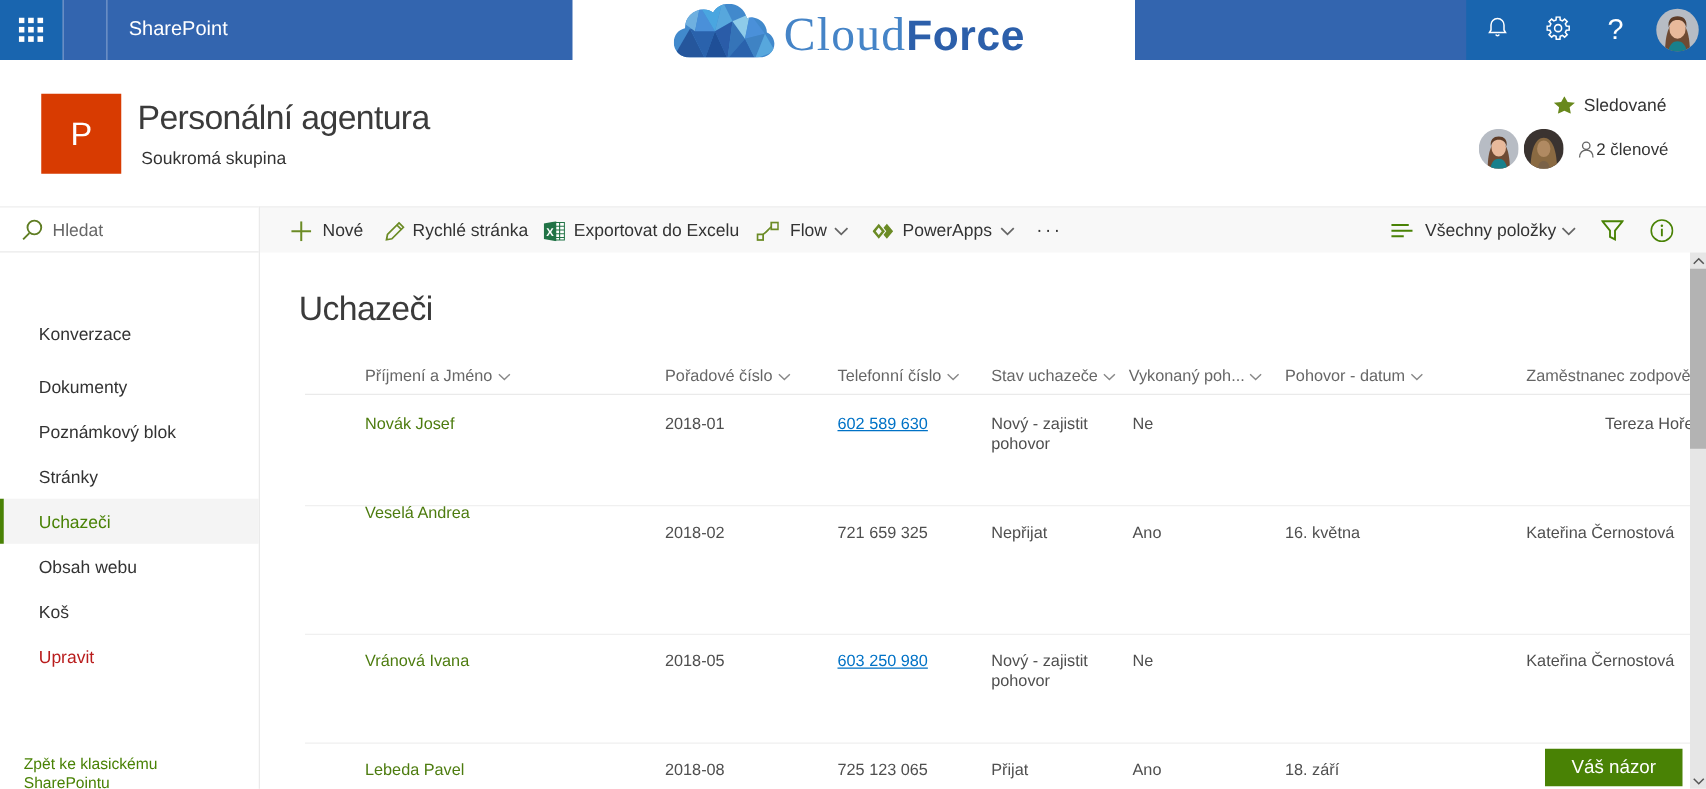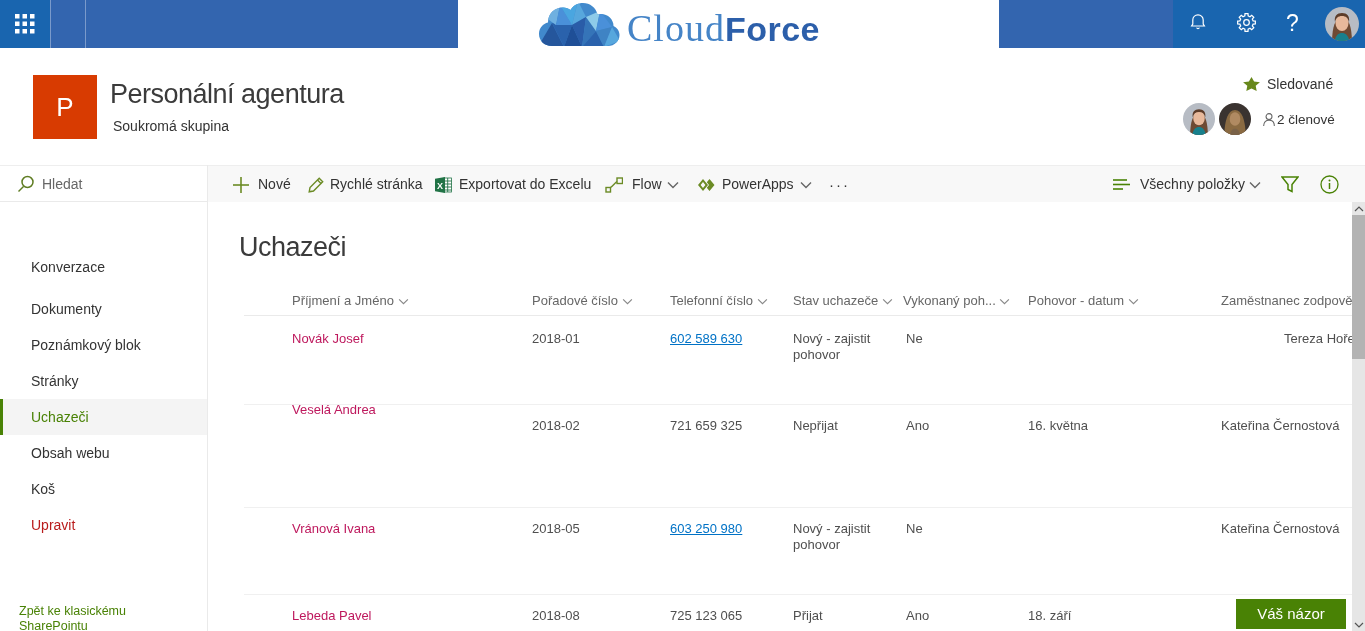--- a/index.html
+++ b/index.html
@@ -3,42 +3,42 @@
 <meta charset="utf-8">
 <style>
 * { margin:0; padding:0; box-sizing:border-box; }
 html,body { width:1365px; height:631px; overflow:hidden; font-family:"Liberation Sans", sans-serif; background:#fff; }
 
 #suitebar { position:absolute; top:0; left:0; width:1365px; height:48px; background:#3365af; }
 #waffle { position:absolute; top:0; left:0; width:50px; height:48px; background:#1965af; }
 #waffle svg { position:absolute; left:15px; top:14px; }
 .suitediv { position:absolute; top:0; width:1px; height:48px; background:rgba(255,255,255,0.35); }
 #sptext { position:absolute; left:103px; top:0; height:48px; line-height:48px; color:#fff; font-size:16px; }
-#logoband { position:absolute; left:458px; top:0; width:541px; height:48px; background:#fff; }
+#logoband { position:absolute; left:458px; top:0; width:450px; height:48px; background:#fff; }
 #rightzone { position:absolute; left:1173px; top:0; width:192px; height:48px; background:#1965af; }
 
 #sitelogo { position:absolute; left:33px; top:75px; width:64px; height:64px; background:#d83b01; color:#fff; font-size:26px; text-align:center; line-height:64px; }
 #sitetitle { position:absolute; left:110px; top:79px; font-size:27px; color:#3b3b3b; letter-spacing:-0.5px; }
 #sitesub { position:absolute; left:113px; top:118px; font-size:14px; color:#333;text-align:right; }
 #followrow { position:absolute; left:1240px; top:74px; }
 #members { position:absolute; left:1183px; top:103px; }
 
 #nav { position:absolute; left:0; top:165px; width:208px; height:466px; background:#fff; border-right:1px solid #eaeaea; }
 #searchrow { position:absolute; left:0; top:0; width:207px; height:37px; border-top:1px solid #eee; border-bottom:1px solid #eaeaea; }
 .navitem { position:absolute; left:0; width:207px; height:36px; line-height:36px; padding-left:31px; font-size:14px; color:#333; }
 .navsel { background:#f4f4f4; border-left:3px solid #498205; padding-left:28px; color:#498205; }
 .navgreen { color:#b91c1c; }
 #navback { position:absolute; left:19px; top:439px; width:140px; font-size:12.5px; line-height:15px; color:#498205; }
 
 #cmdbar { position:absolute; left:208px; top:165px; width:1157px; height:37px; background:#f8f8f8; border-top:1px solid #eee; }
 .cmdtext { position:absolute; top:0; height:37px; line-height:37px; font-size:14px; color:#333; white-space:nowrap; }
 
 #heading { position:absolute; left:239px; top:232px; font-size:27px; color:#3b3b3b; letter-spacing:-0.5px; }
 .colhead { position:absolute; top:293px; font-size:13px; color:#666; white-space:nowrap; }
-.cell { position:absolute; font-size:13px; color:#be185d; white-space:nowrap; }
+.cell { position:absolute; font-size:13px; color:#4d7c0f; white-space:nowrap; }
 .cellg { color:#4f4f4f; }
 .link { color:#0072c6; text-decoration:underline; }
 .rowline { position:absolute; left:244px; width:1108px; height:1px; background:#f0f0f0; }
 #hdrline { position:absolute; left:244px; top:315px; width:1121px; height:1px; background:#eaeaea; }
 
 #sbar { position:absolute; left:1352px; top:202px; width:13px; height:429px; background:#e6e6e6; }
 #sthumb { position:absolute; left:0; top:13px; width:13px; height:144px; background:#b3b3b3; }
 
 #fbbtn { position:absolute; left:1236px; top:599px; width:110px; height:30px; background:#498205; color:#fff; font-size:15px; text-align:center; line-height:30px; }
 </style>
@@ -56,20 +56,21 @@
           <rect x="7.5" y="7.5" width="4.5" height="4.5"></rect>
           <rect x="15" y="7.5" width="4.5" height="4.5"></rect>
         <rect x="0" y="15" width="4.5" height="4.5"></rect>
           <rect x="7.5" y="15" width="4.5" height="4.5"></rect>
           <rect x="15" y="15" width="4.5" height="4.5"></rect>
       </g>
     </svg>
   </div>
   <div class="suitediv" style="left:50px;"></div>
   <div class="suitediv" style="left:85px;"></div>
+  <div id="sptext">SharePoint</div>
   <div id="logoband">
     <svg width="82" height="44" viewBox="0 0 82 44" style="position:absolute;left:80px;top:3px;">
       <defs>
           <clipPath id="cl">
             <path d="M14,43 C6,43 1,37.5 1,31 C1,25 5,20.5 10,19.5 C10,11 16,4.5 25,4.5 C28,4.5 30.5,5.5 32.5,7 C35,2.5 40,0 45,0 C52,0 58,4.5 59.5,11.5 C60.5,11.2 61.8,11 63,11 C70,11 75.5,16.5 75.5,23 C79,24.5 81.5,28 81.5,32 C81.5,38 76.5,43 70,43 Z"></path>
           </clipPath>
         </defs>
       <g clip-path="url(#cl)">
         <rect x="0" y="0" width="82" height="44" fill="#4189cc"></rect>
         <polygon points="0,44 14,20 26,44" fill="#25569c"></polygon>

